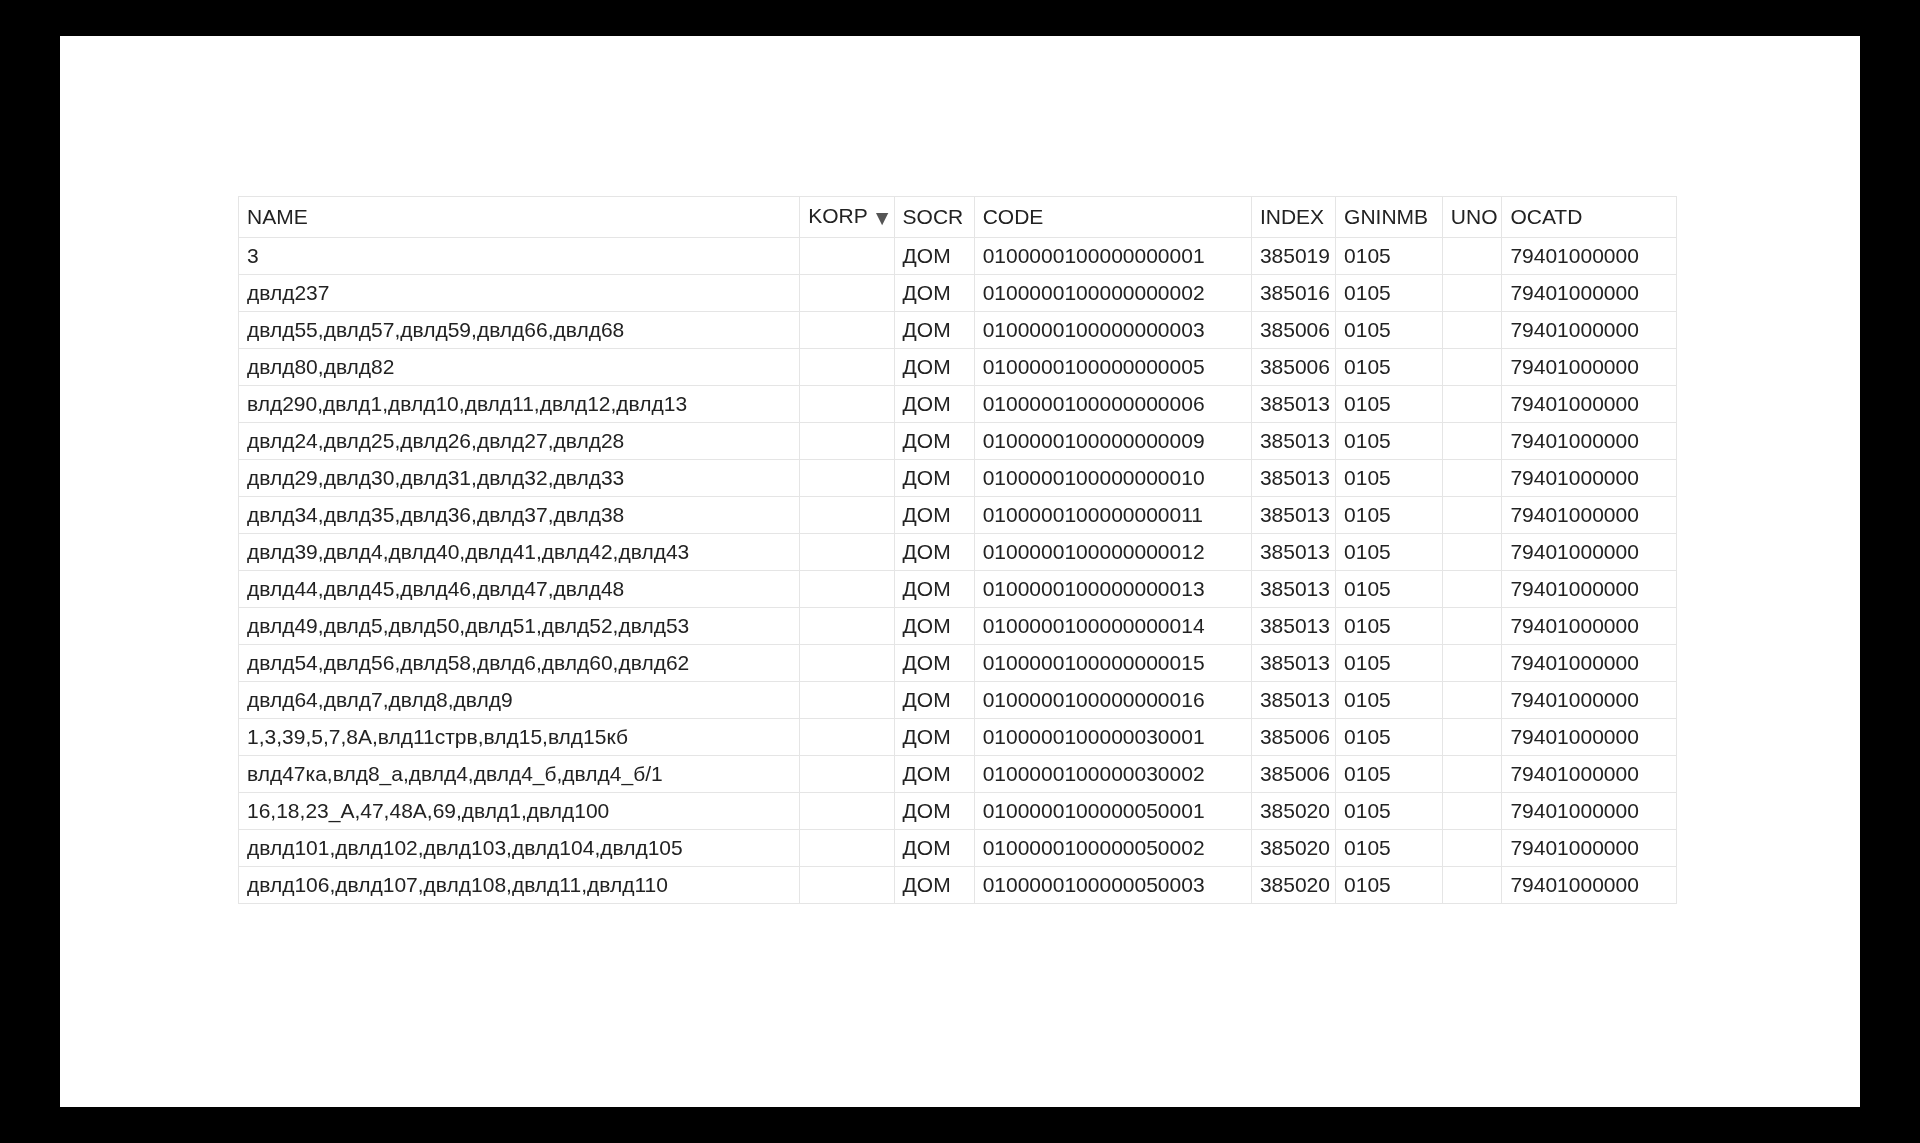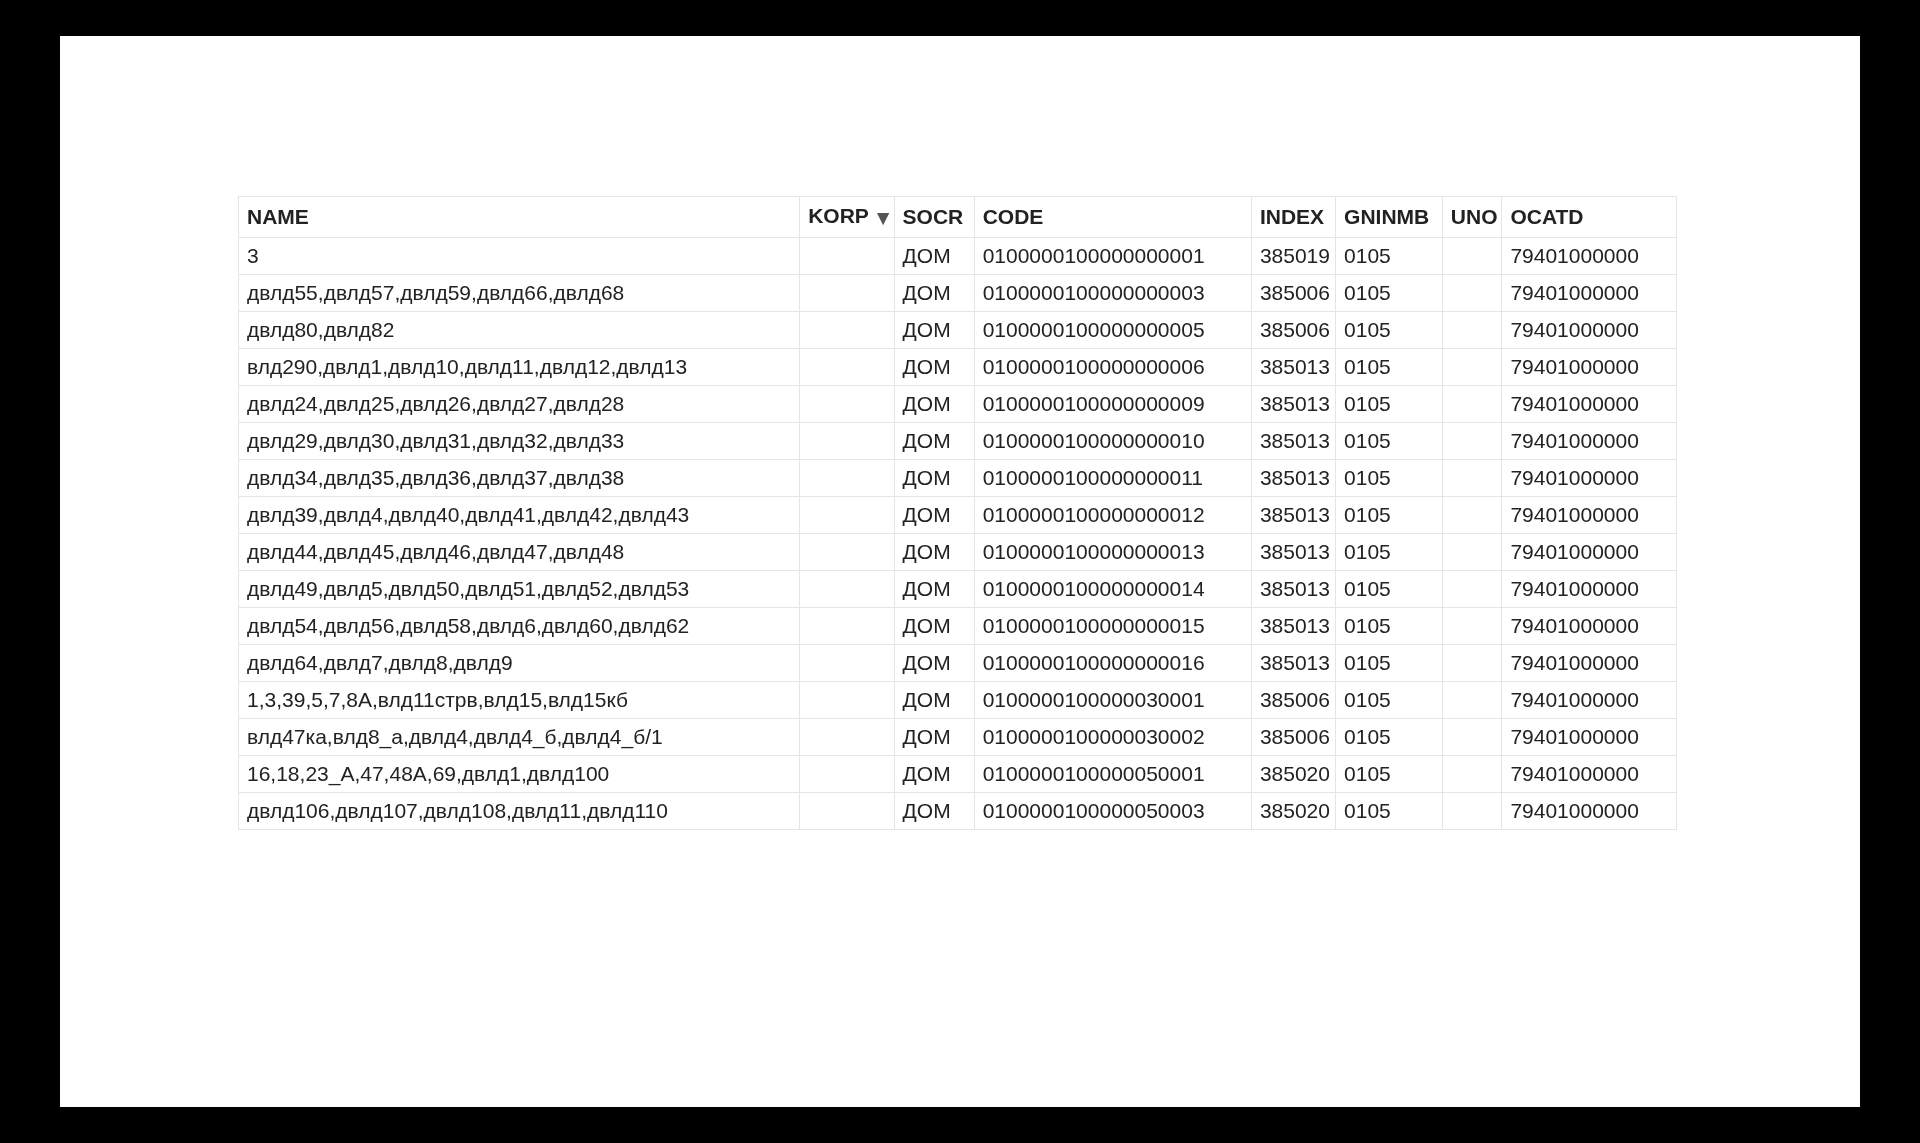--- a/index.html
+++ b/index.html
@@ -1,20 +1,20 @@
 <!DOCTYPE html>
 <html><head>
 <meta charset="utf-8">
 <style>
   html,body{margin:0;padding:0;width:1920px;height:1143px;background:#000;font-family:"Segoe UI",Arial,Helvetica,sans-serif;color:#222;}
   .page{position:absolute;left:60px;top:36px;width:1800px;height:1071px;background:#fff;}
   .table-wrap{position:absolute;left:178px;top:160px;width:1438px;border:1px solid #e5e5e5;border-right:none;border-bottom:none;}
   table{border-collapse:collapse;width:100%;table-layout:fixed;}
   th,td{border-right:1px solid #e5e5e5;border-bottom:1px solid #e5e5e5;padding:4px 8px 4px 8px;font-size:21px;line-height:28px;height:28px;text-align:left;font-weight:400;white-space:nowrap;overflow:hidden;vertical-align:middle;}
-  th{background:#fff;font-weight:700;color:#222;height:32px;}
+  th{background:#fff;font-weight:400;color:#222;height:32px;}
   .col-name   {width:546px;}
   .col-korp   {width:92px;}
   .col-socr   {width:78px;}
   .col-code   {width:270px;}
   .col-index  {width:82px;}
   .col-gninmb {width:104px;}
   .col-uno    {width:58px;}
   .col-ocatd  {width:170px;}
   .sort-icon{display:inline-block;vertical-align:middle;margin-left:4px;color:#555;}
 </style>
@@ -51,20 +51,30 @@
             <td>3</td>
             <td></td>
             <td>ДОМ</td>
             <td>0100000100000000001</td>
             <td>385019</td>
             <td>0105</td>
             <td></td>
             <td>79401000000</td>
           </tr>
           <tr>
+            <td>двлд237</td>
+            <td></td>
+            <td>ДОМ</td>
+            <td>0100000100000000002</td>
+            <td>385016</td>
+            <td>0105</td>
+            <td></td>
+            <td>79401000000</td>
+          </tr>
+          <tr>
             <td>двлд55,двлд57,двлд59,двлд66,двлд68</td>
             <td></td>
             <td>ДОМ</td>
             <td>0100000100000000003</td>
             <td>385006</td>
             <td>0105</td>
             <td></td>
             <td>79401000000</td>
           </tr>
           <tr>
@@ -185,20 +195,30 @@
             <td>385006</td>
             <td>0105</td>
             <td></td>
             <td>79401000000</td>
           </tr>
           <tr>
             <td>16,18,23_А,47,48А,69,двлд1,двлд100</td>
             <td></td>
             <td>ДОМ</td>
             <td>0100000100000050001</td>
+            <td>385020</td>
+            <td>0105</td>
+            <td></td>
+            <td>79401000000</td>
+          </tr>
+          <tr>
+            <td>двлд101,двлд102,двлд103,двлд104,двлд105</td>
+            <td></td>
+            <td>ДОМ</td>
+            <td>0100000100000050002</td>
             <td>385020</td>
             <td>0105</td>
             <td></td>
             <td>79401000000</td>
           </tr>
           <tr>
             <td>двлд106,двлд107,двлд108,двлд11,двлд110</td>
             <td></td>
             <td>ДОМ</td>
             <td>0100000100000050003</td>

